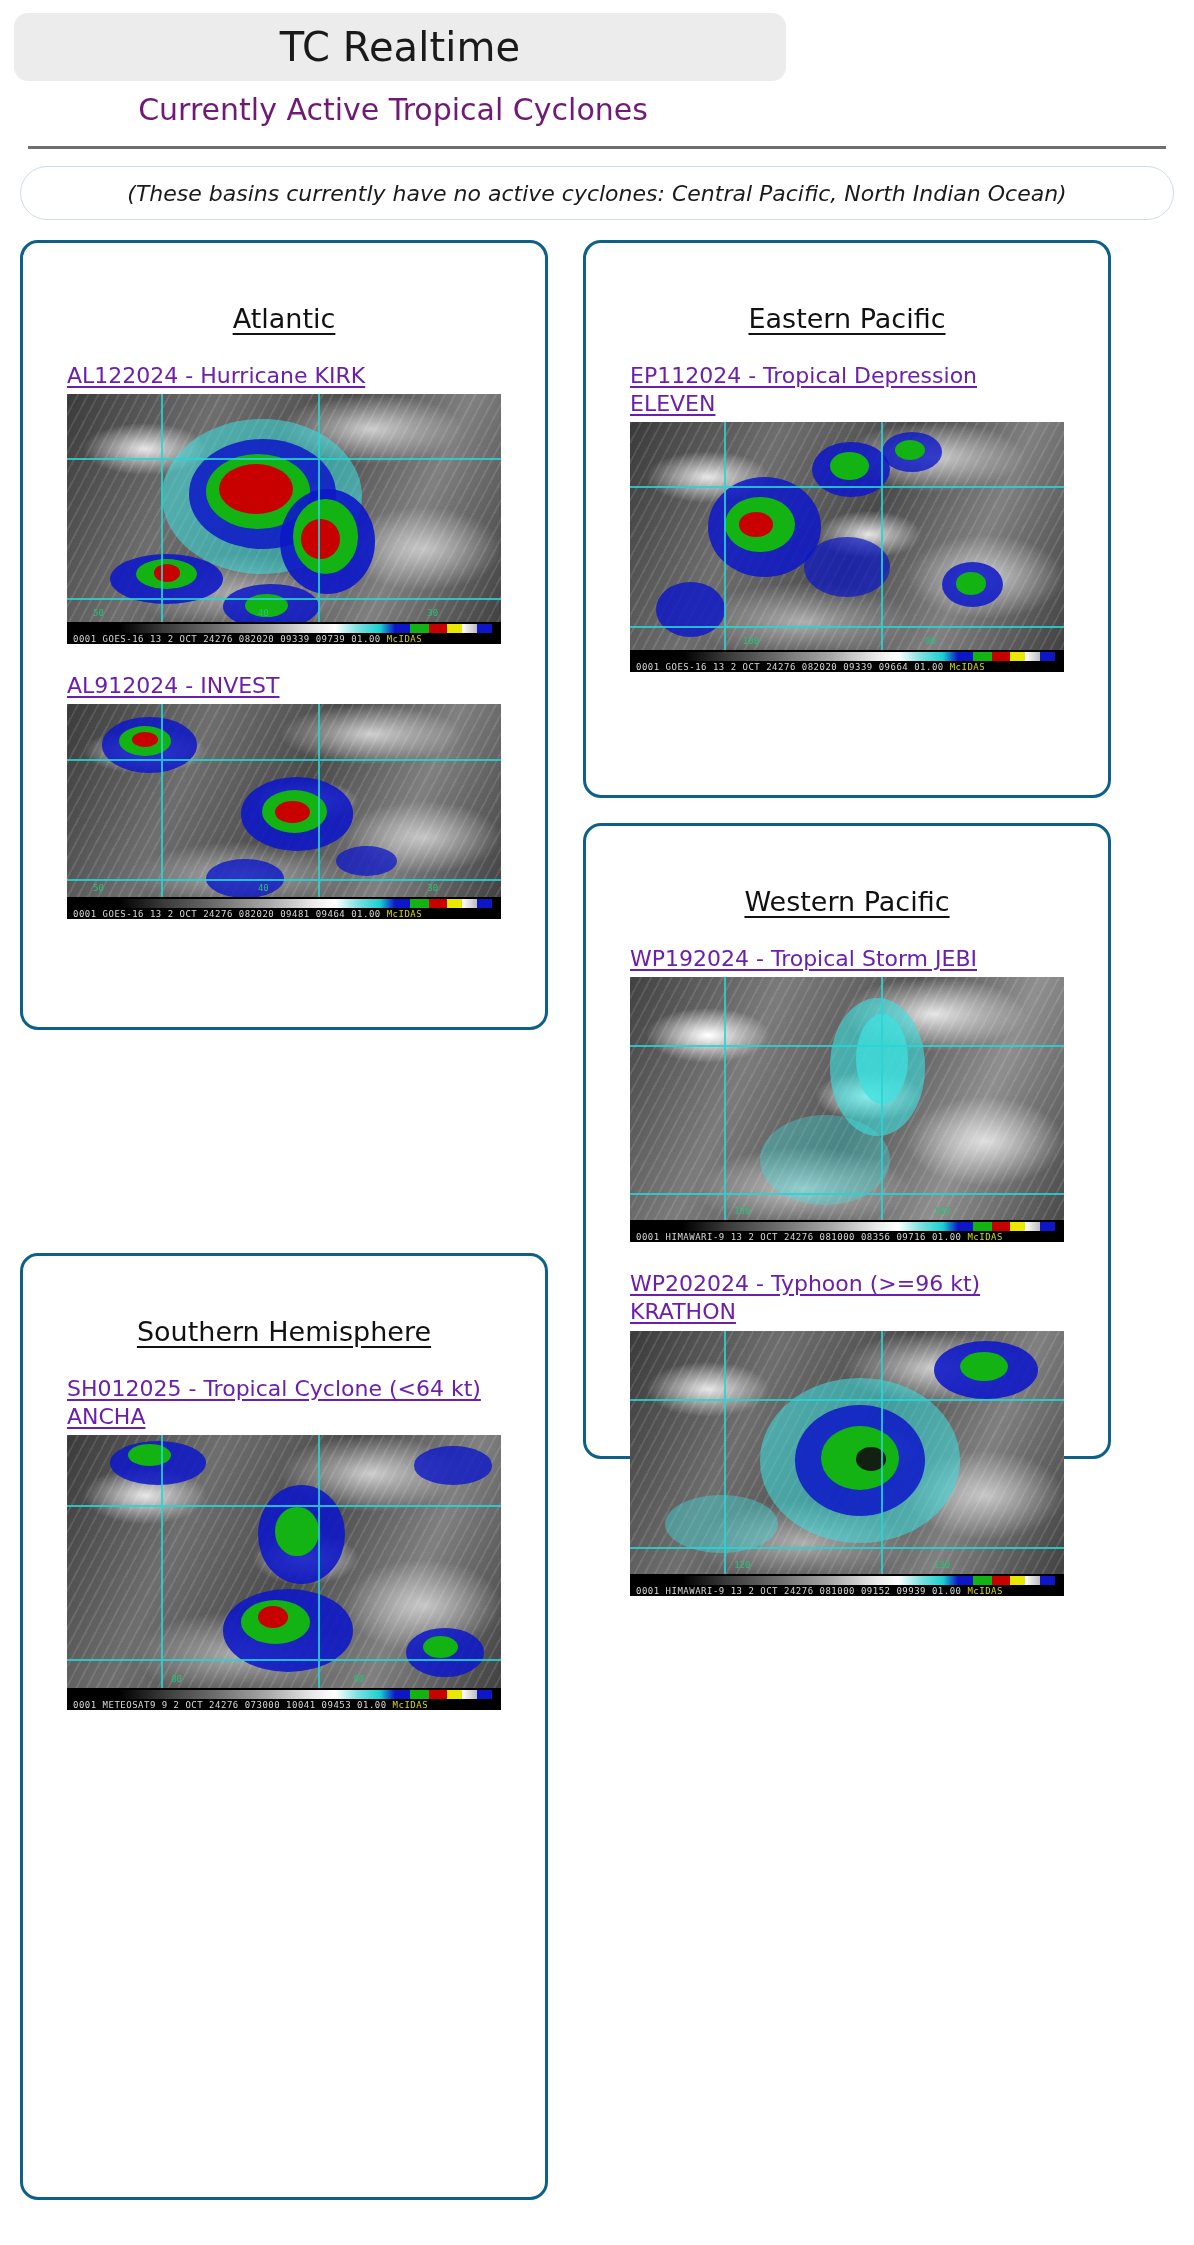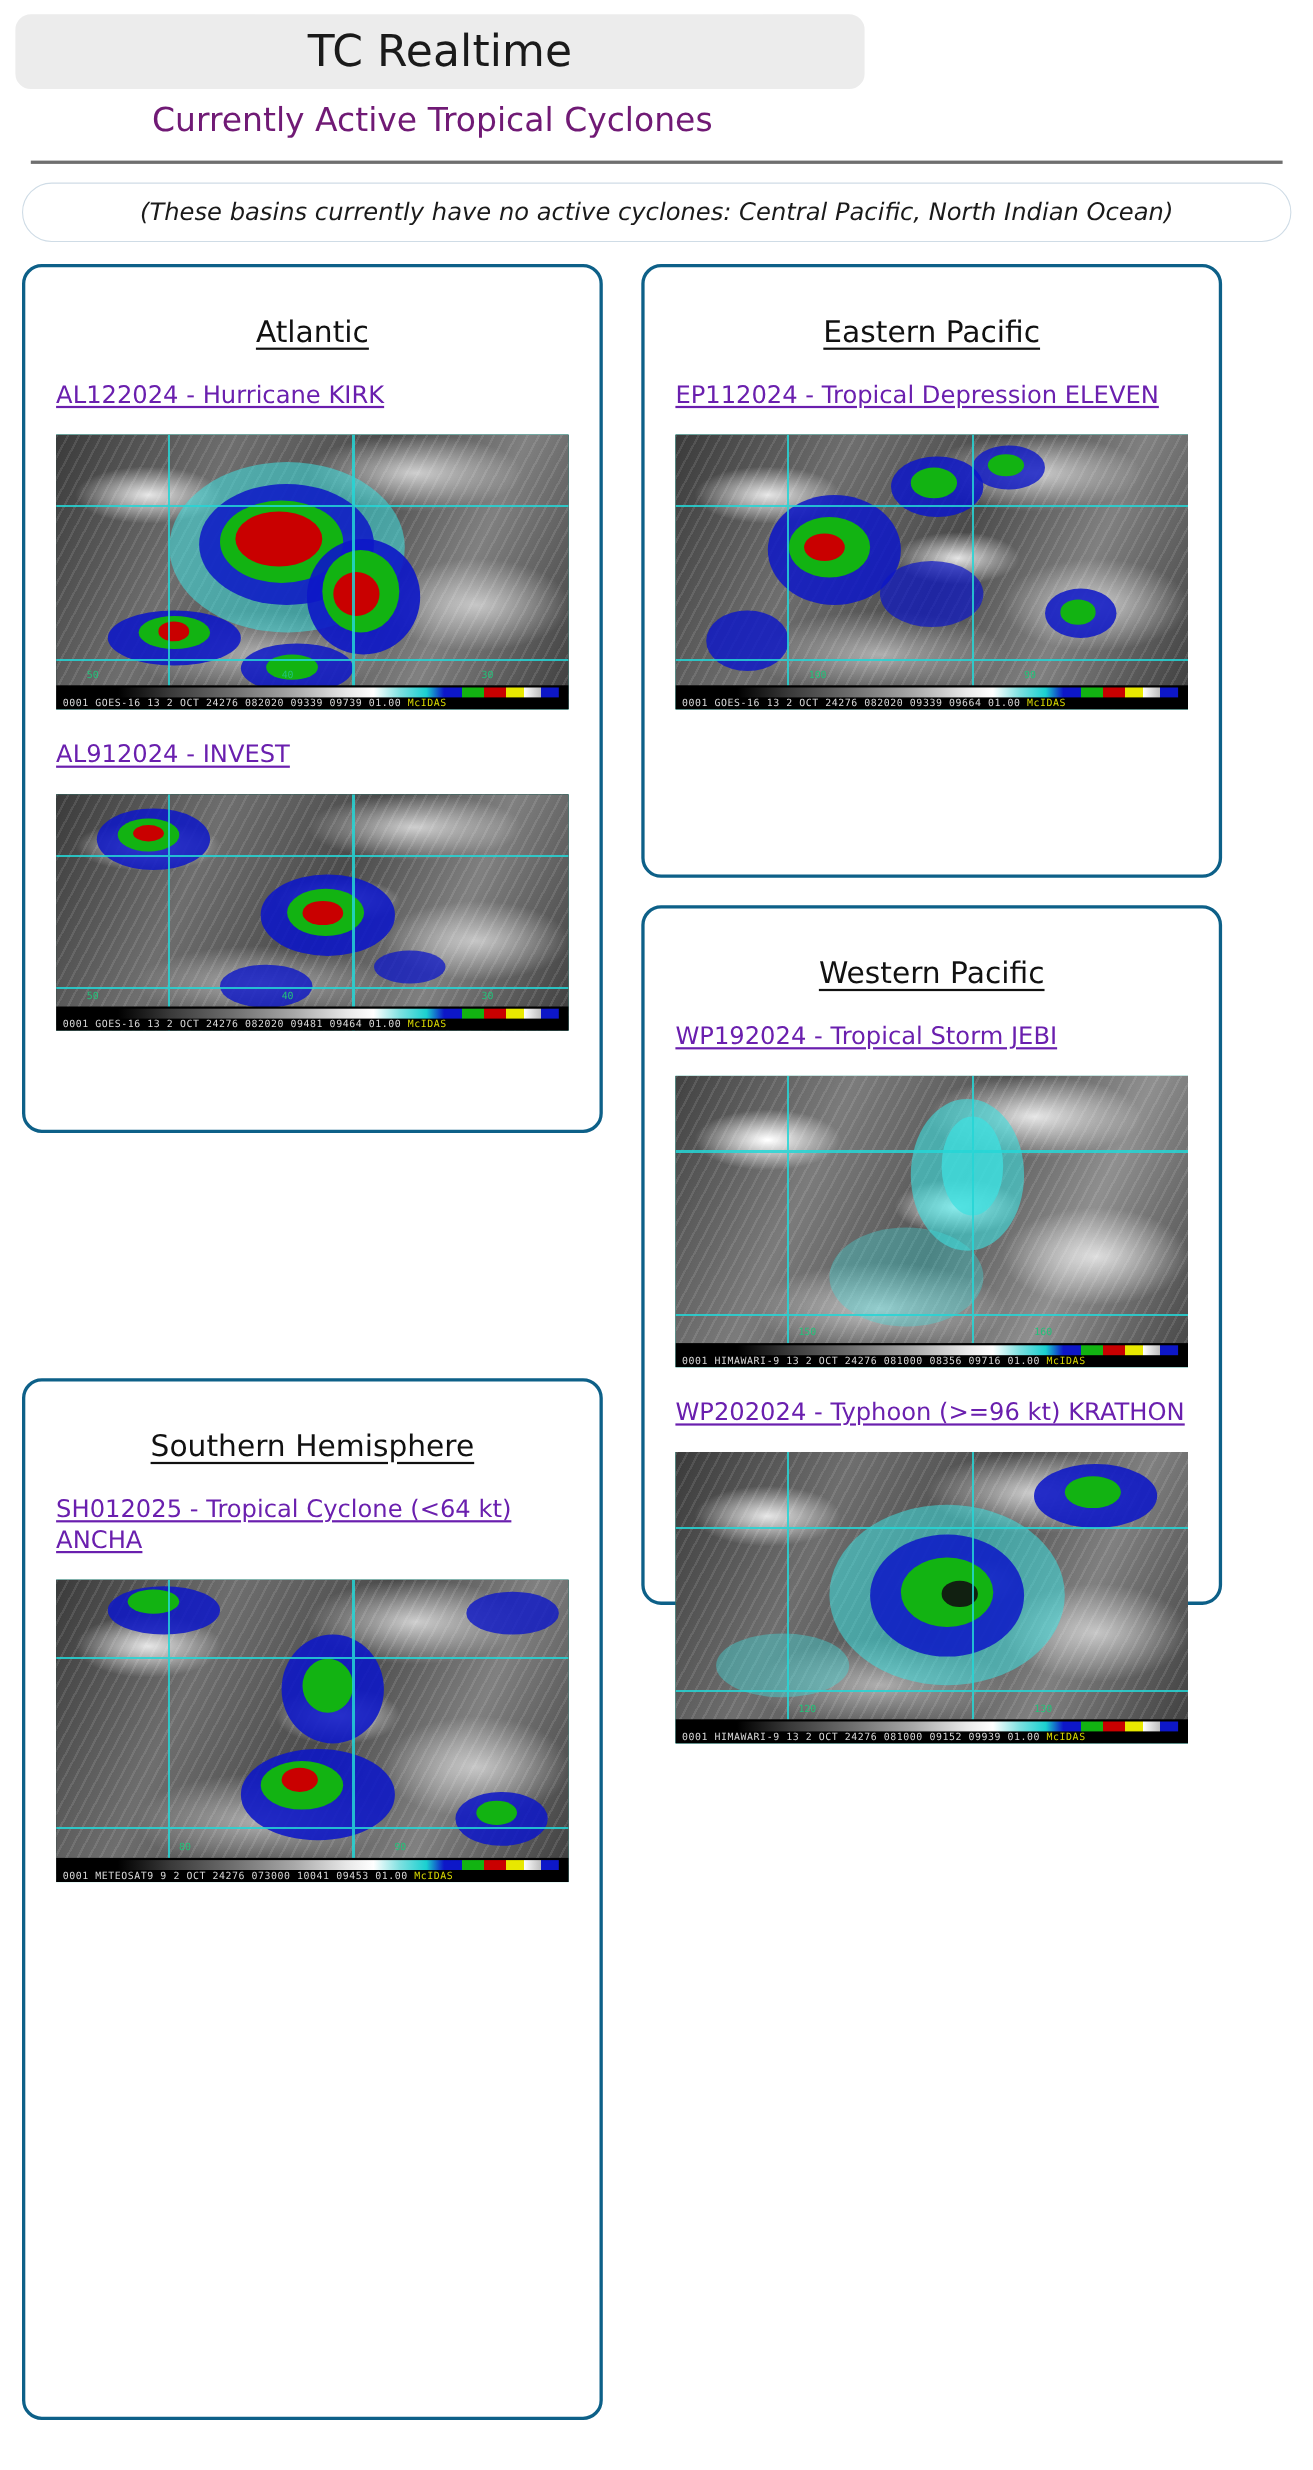--- a/index.html
+++ b/index.html
@@ -71,21 +71,21 @@
     position: relative;
     margin-top: 20px;
     padding: 0 20px;
     height: 1960px;
   }
   .panel {
     position: absolute;
     border: 3px solid #0d6088;
     border-radius: 18px;
     background: #ffffff;
-    padding: 0;
+    padding: 16px;
   }
   .panel-title {
     text-align: center;
     font-size: 27px;
     font-weight: 400;
     color: #111111;
     text-decoration: underline;
     text-underline-offset: 5px;
     margin: 44px 0 0 0;
     line-height: 1.15;
@@ -98,22 +98,22 @@
     display: block;
     font-size: 22px;
     color: #6a1fae;
     text-decoration: underline;
     text-underline-offset: 3px;
     line-height: 1.28;
     cursor: pointer;
     word-break: normal;
   }
   .sat-wrap {
-    margin-top: 21px;
-    background: #14b8a6;
+    margin-top: 4px;
+    background: #f97316;
     position: relative;
     overflow: hidden;
     display: block;
     cursor: pointer;
   }
 
   
   #panel-atlantic   { left: 20px;  top: 0px;    width: 528px; height: 790px; }
   #panel-epac       { left: 583px; top: 0px;    width: 528px; height: 558px; }
   #panel-wpac       { left: 583px; top: 583px;  width: 528px; height: 636px; }

